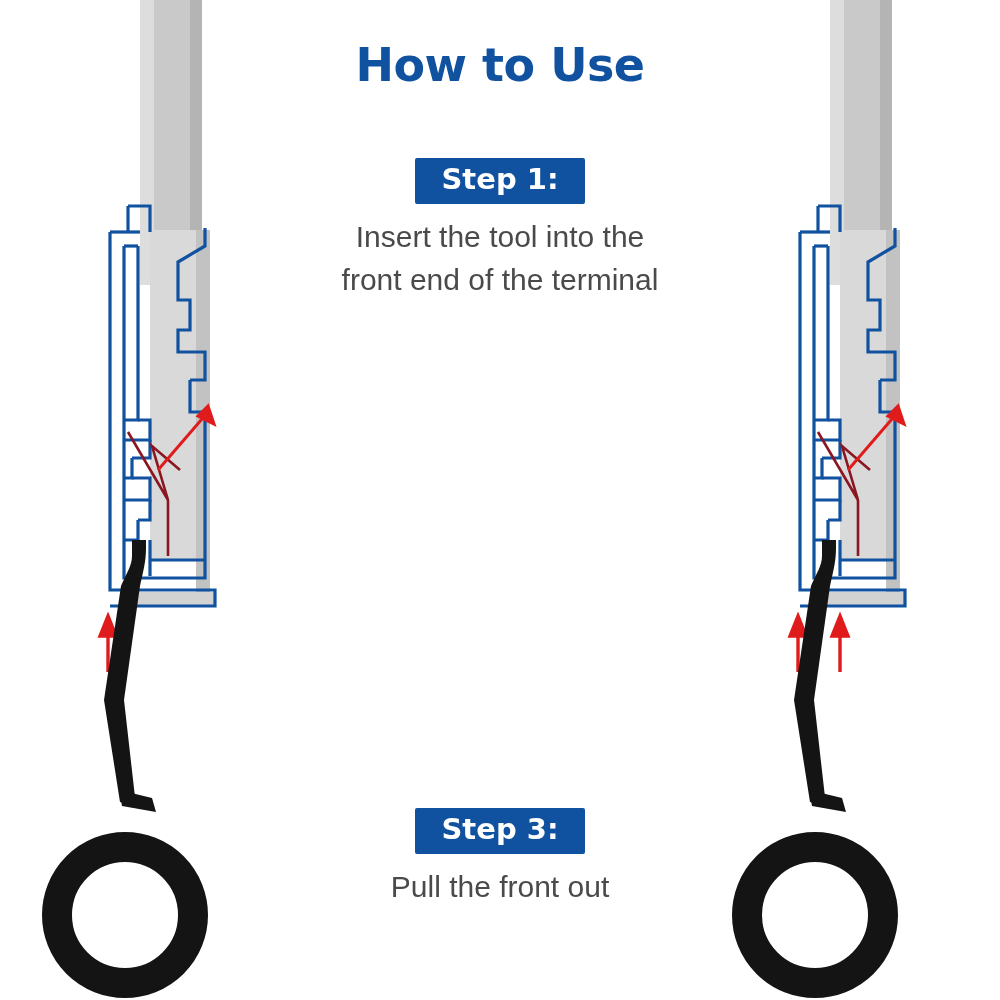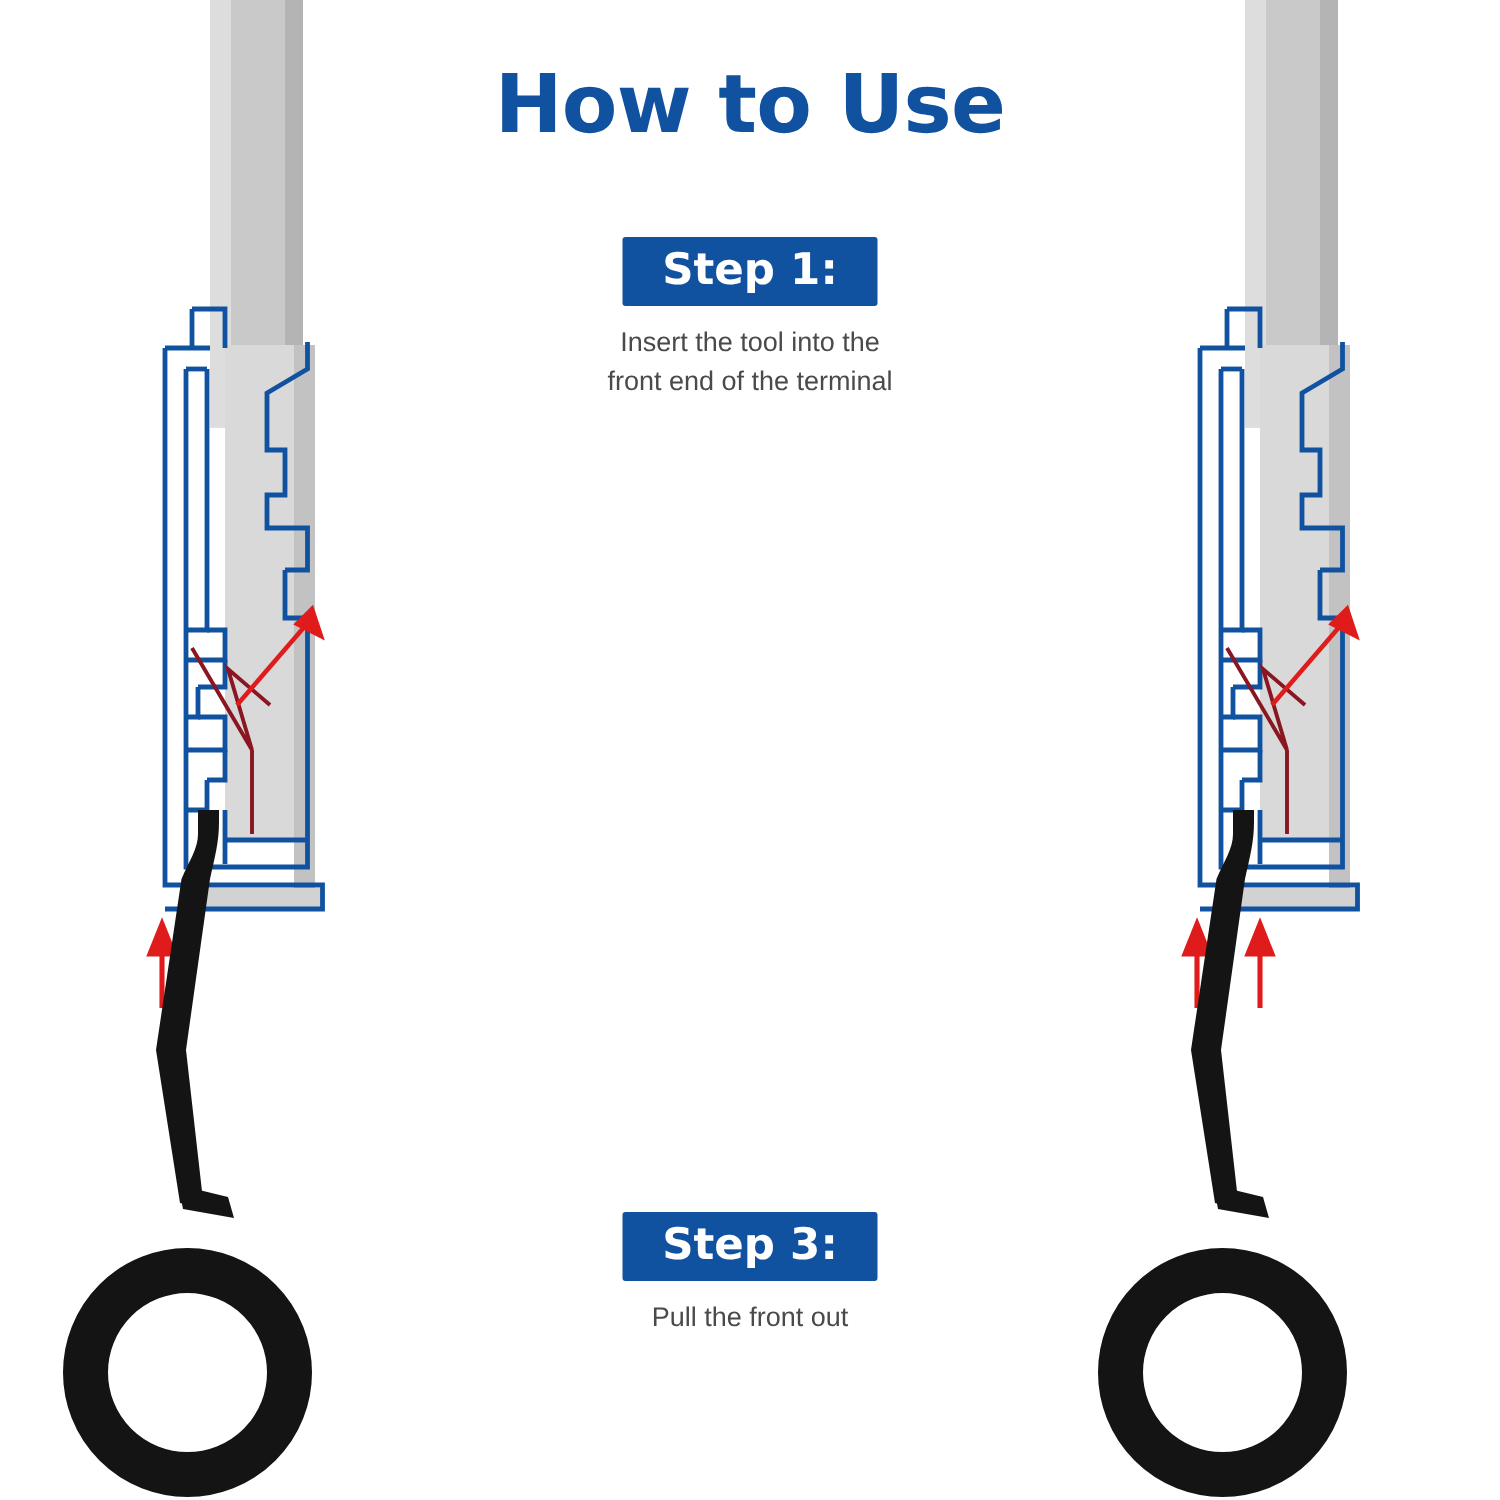--- a/index.html
+++ b/index.html
@@ -24,21 +24,21 @@
     top: 0;
     width: 420px;
     height: 1000px;
     text-align: center;
   }
   .main-title {
     position: absolute;
     left: 0;
     top: 38px;
     width: 420px;
-    font-size: 54px;
+    font-size: 46px;
     font-weight: bold;
     color: #10529f;
     letter-spacing: -0.5px;
     font-family: "DejaVu Sans", sans-serif;
   }
   .step-badge {
     display: inline-block;
     background: #10529f;
     color: #ffffff;
     font-size: 29px;
@@ -52,21 +52,21 @@
     position: absolute;
     left: 0;
     width: 420px;
   }
   #step1-block { top: 158px; }
   #step2-block { top: 470px; }
   #step3-block { top: 808px; }
 
   .step-desc {
     margin-top: 12px;
-    font-size: 18px;
+    font-size: 30px;
     line-height: 1.42;
     color: #4a4a4a;
     font-family: "Liberation Sans", sans-serif;
   }
 
   
   .illus {
     position: absolute;
     top: 0;
     width: 280px;

